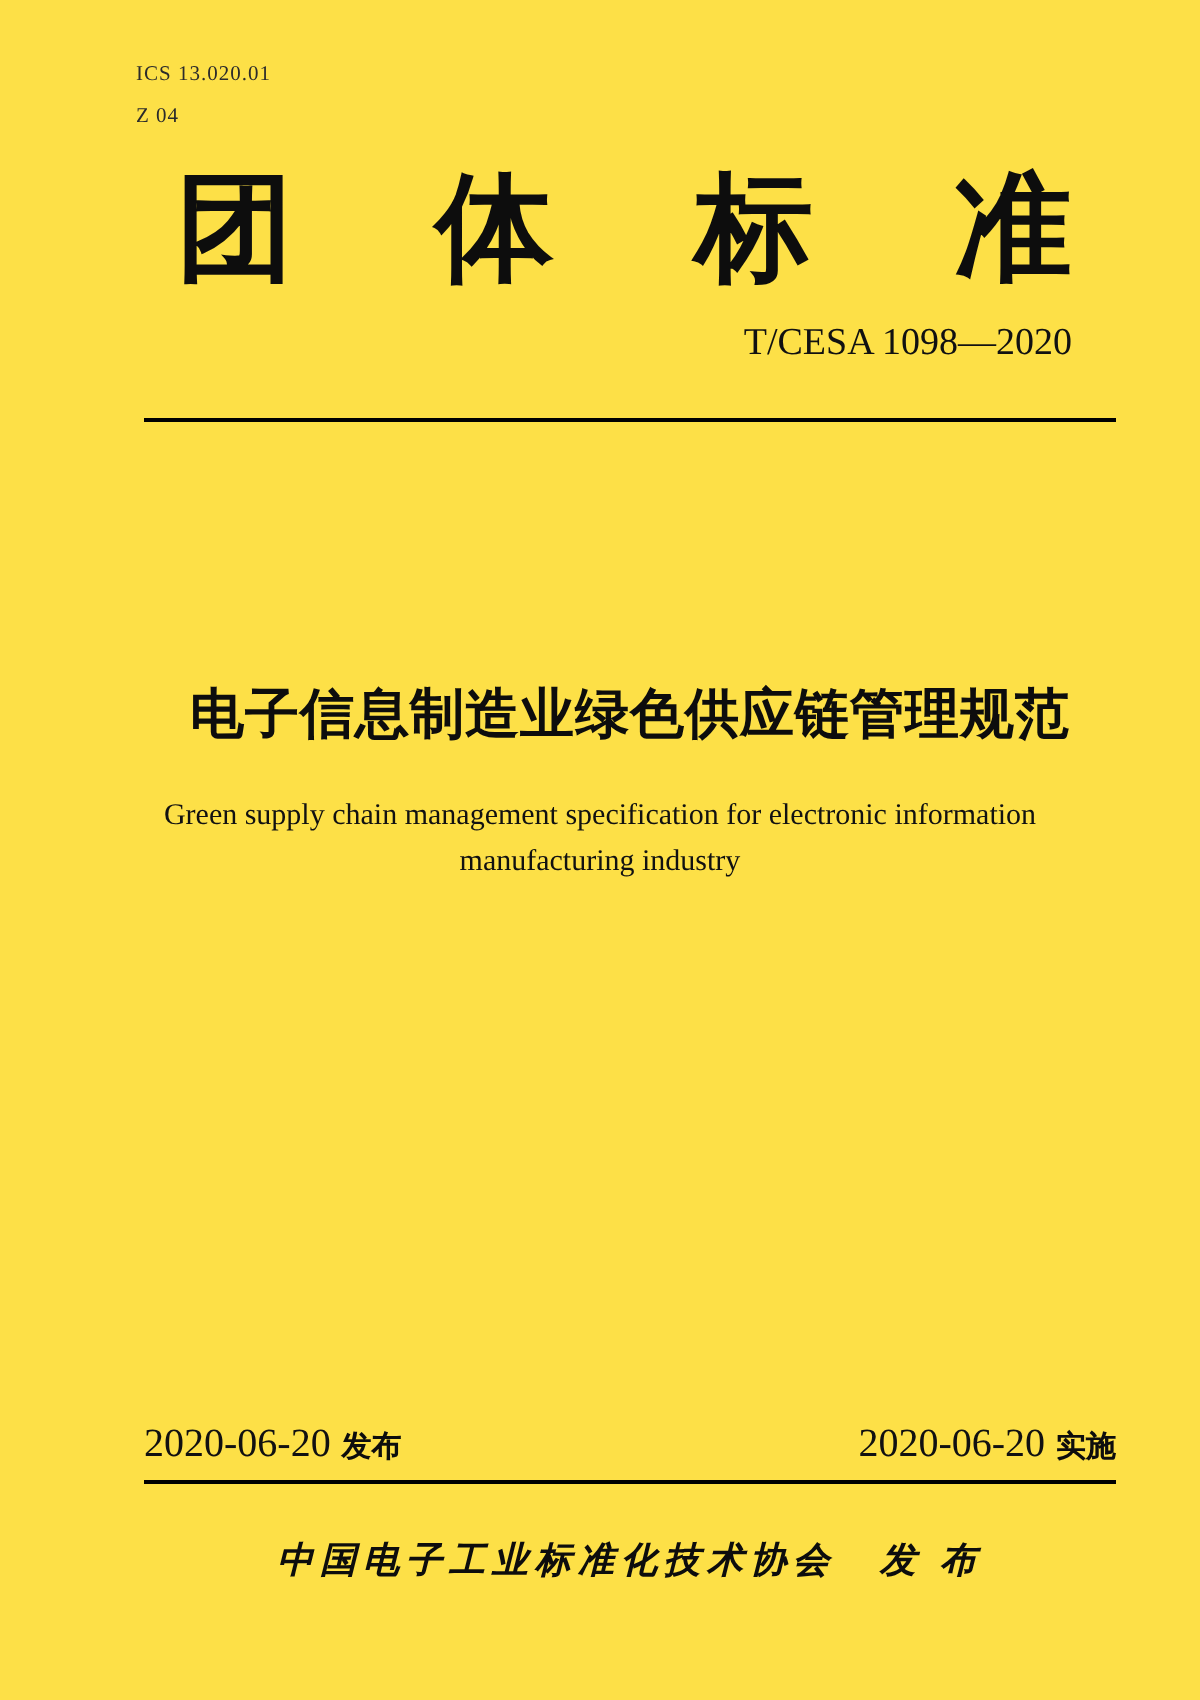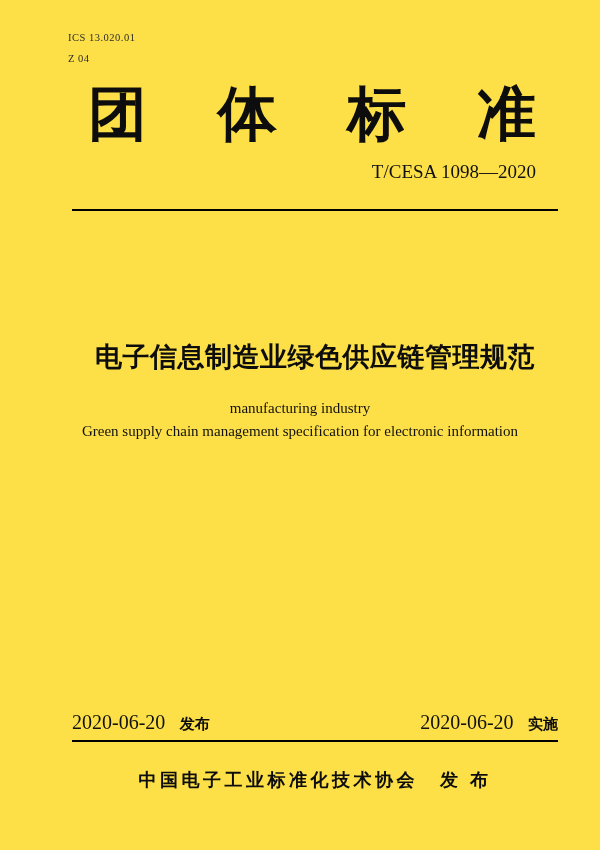--- a/index.html
+++ b/index.html
@@ -83,34 +83,35 @@
     align-items: baseline;
   }
   .date-value {
     font-family: "Liberation Serif", serif;
     font-size: 20px;
     color: #111;
   }
   .date-label {
     font-weight: bold;
     font-size: 15px;
-    margin-left: 10px;
+    margin-left: 1px;
     color: #0d0d0d;
   }
   .org-line {
     position: absolute;
     top: 768px;
     left: 72px;
     width: 486px;
     text-align: center;
     font-weight: bold;
     font-size: 18px;
     letter-spacing: 3.5px;
     color: #0d0d0d;
     white-space: nowrap;
+    font-style: italic;
   }
   .publish-label { margin-left: 22px; }
 </style>
 </head>
 <body>
 
 <div class="page">
 
   <div class="ics-block">
     <div>ICS 13.020.01</div>
@@ -124,22 +125,22 @@
     <span>准</span>
   </div>
 
   <div class="std-number">T/CESA 1098—2020</div>
 
   <div class="rule rule-top"></div>
 
   <div class="title-zh">电子信息制造业绿色供应链管理规范</div>
 
   <div class="title-en">
+    <div>Green supply chain management specification for electronic information</div>
     <div>manufacturing industry</div>
-    <div>Green supply chain management specification for electronic information</div>
   </div>
 
   <div class="dates-row">
     <div>
       <span class="date-value">2020-06-20</span>
       <span class="date-label">发布</span>
     </div>
     <div>
       <span class="date-value">2020-06-20</span>
       <span class="date-label">实施</span>

